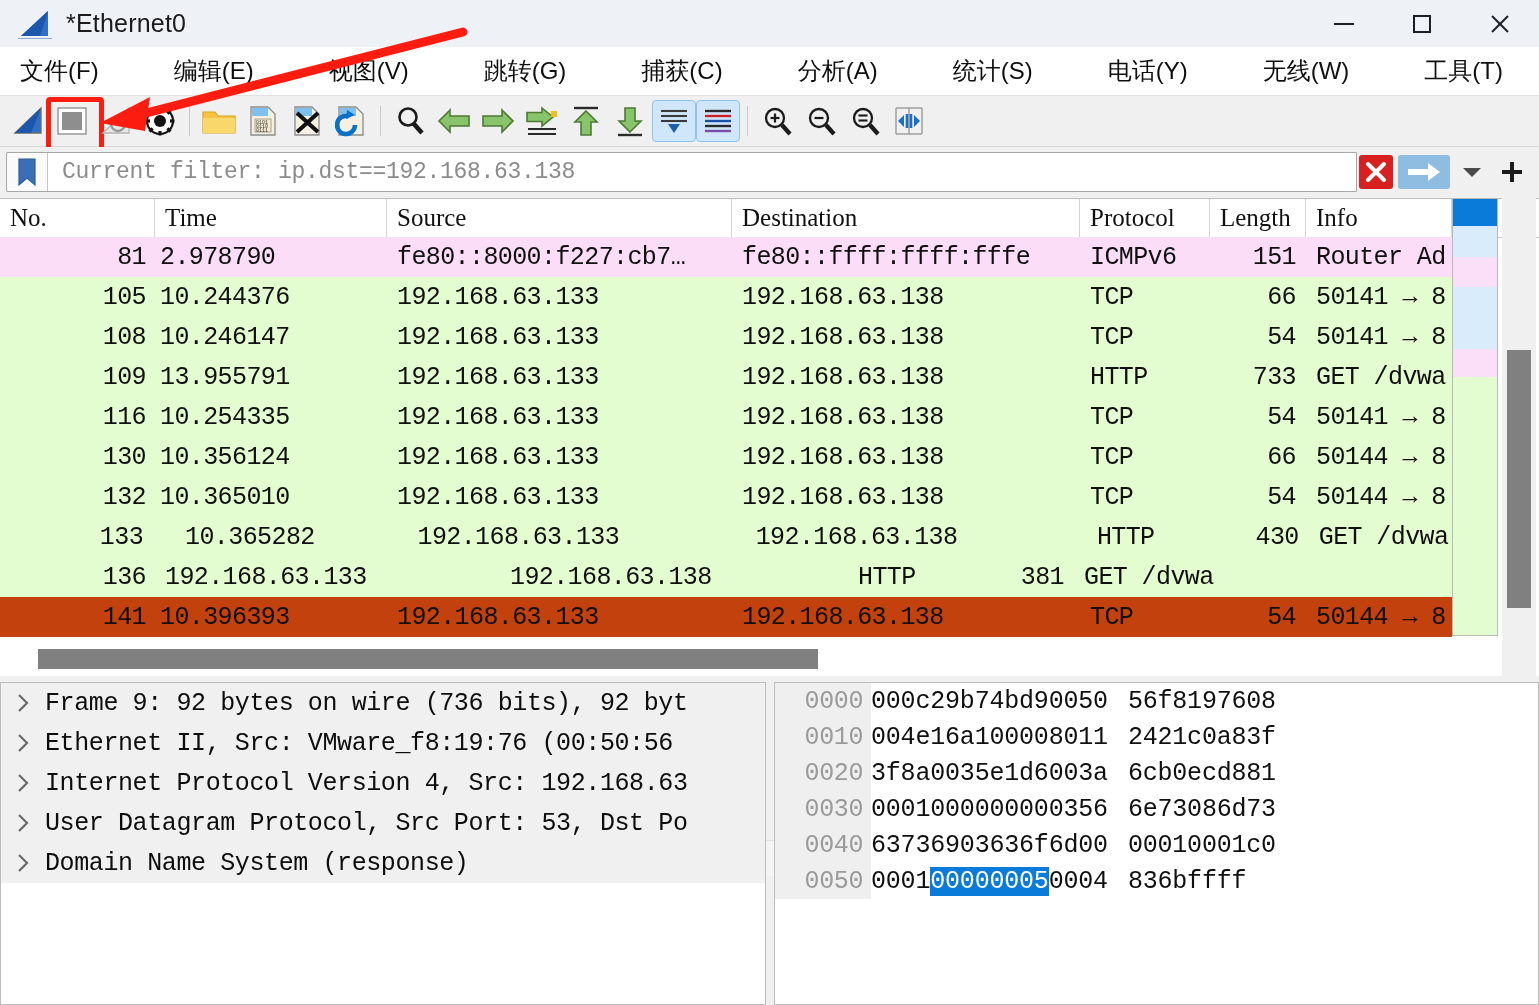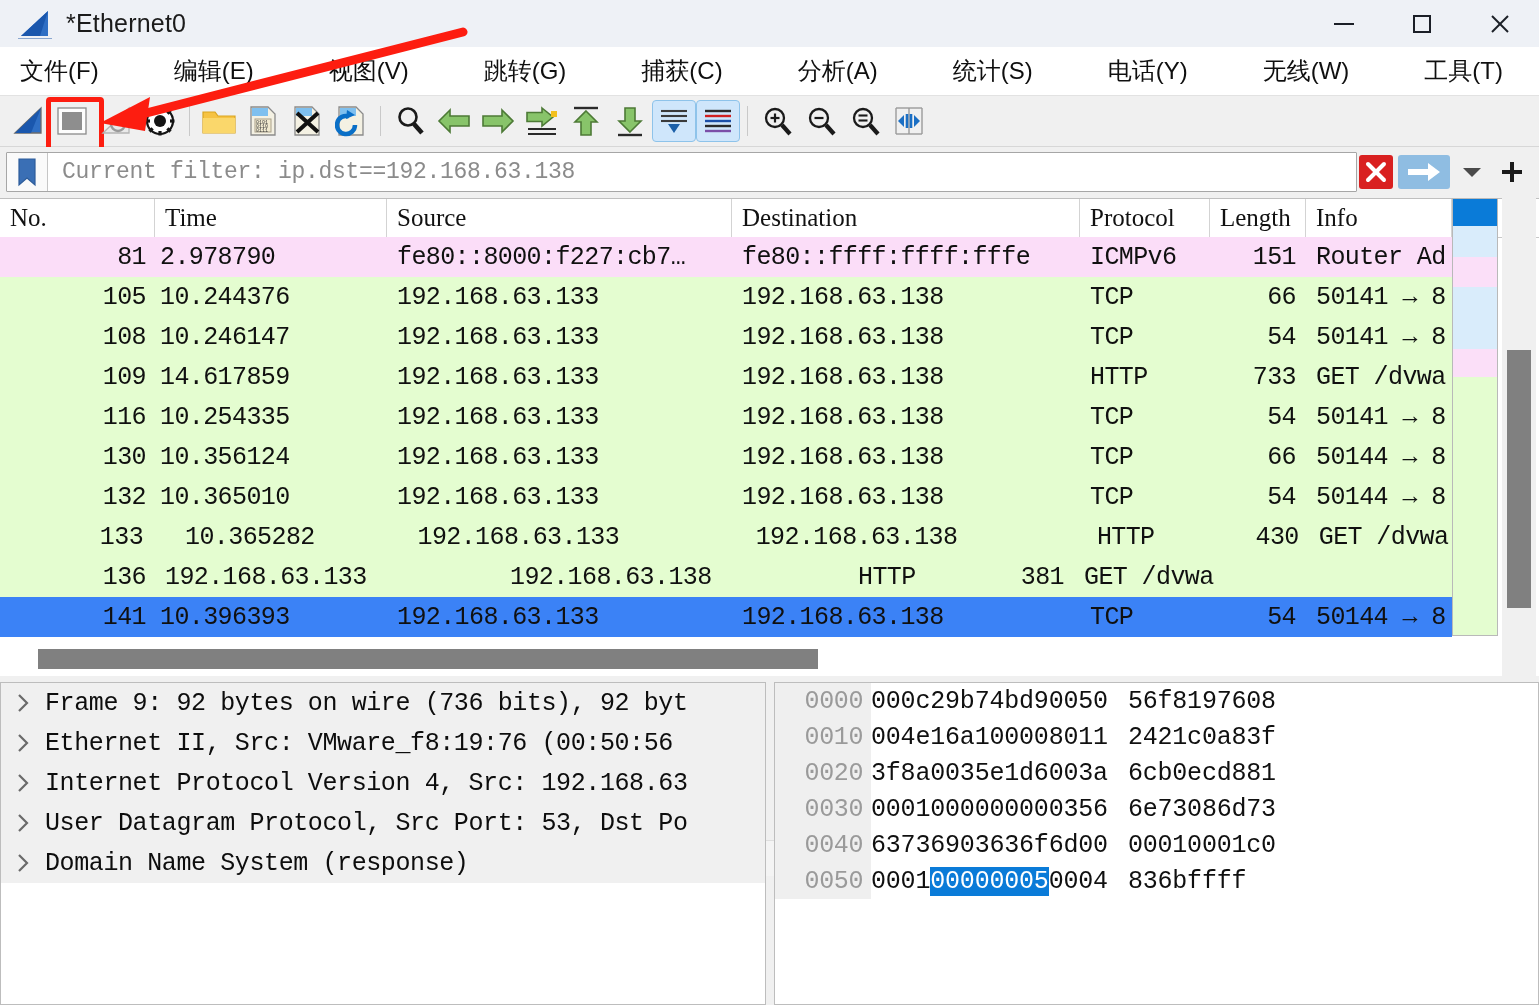--- a/index.html
+++ b/index.html
@@ -474,21 +474,21 @@
           <div class="pc num" style="width: 155px;">108</div>
           <div class="pc time" style="width: 232px;">10.246147</div>
           <div class="pc src" style="width: 345px;">192.168.63.133</div>
           <div class="pc dst" style="width: 348px;">192.168.63.138</div>
           <div class="pc proto" style="width: 130px;">TCP</div>
           <div class="pc len" style="width: 96px;">54</div>
           <div class="pc info" style="width: 146px;">50141 → 8</div>
         </div>
         <div class="prow" style="background: rgb(228, 253, 208);">
           <div class="pc num" style="width: 155px;">109</div>
-          <div class="pc time" style="width: 232px;">14.617859</div>
+          <div class="pc time" style="width: 232px;">13.955791</div>
           <div class="pc src" style="width: 345px;">192.168.63.133</div>
           <div class="pc dst" style="width: 348px;">192.168.63.138</div>
           <div class="pc proto" style="width: 130px;">HTTP</div>
           <div class="pc len" style="width: 96px;">733</div>
           <div class="pc info" style="width: 146px;">GET /dvwa</div>
         </div>
         <div class="prow" style="background: rgb(228, 253, 208);">
           <div class="pc num" style="width: 155px;">116</div>
           <div class="pc time" style="width: 232px;">10.254335</div>
           <div class="pc src" style="width: 345px;">192.168.63.133</div>
@@ -525,21 +525,21 @@
           <div class="pc info" style="width: 146px;">GET /dvwa</div>
         </div>
         <div class="prow" style="background: rgb(228, 253, 208);">
           <div class="pc num" style="width: 155px;">136</div>
           <div class="pc src" style="width: 345px;">192.168.63.133</div>
           <div class="pc dst" style="width: 348px;">192.168.63.138</div>
           <div class="pc proto" style="width: 130px;">HTTP</div>
           <div class="pc len" style="width: 96px;">381</div>
           <div class="pc info" style="width: 146px;">GET /dvwa</div>
         </div>
-        <div class="prow" style="background: #3b82f6;">
+        <div class="prow" style="background: #c2410c;">
           <div class="pc num" style="width: 155px;">141</div>
           <div class="pc time" style="width: 232px;">10.396393</div>
           <div class="pc src" style="width: 345px;">192.168.63.133</div>
           <div class="pc dst" style="width: 348px;">192.168.63.138</div>
           <div class="pc proto" style="width: 130px;">TCP</div>
           <div class="pc len" style="width: 96px;">54</div>
           <div class="pc info" style="width: 146px;">50144 → 8</div>
         </div>
       </div>
     <div class="hscroll-area"></div>

